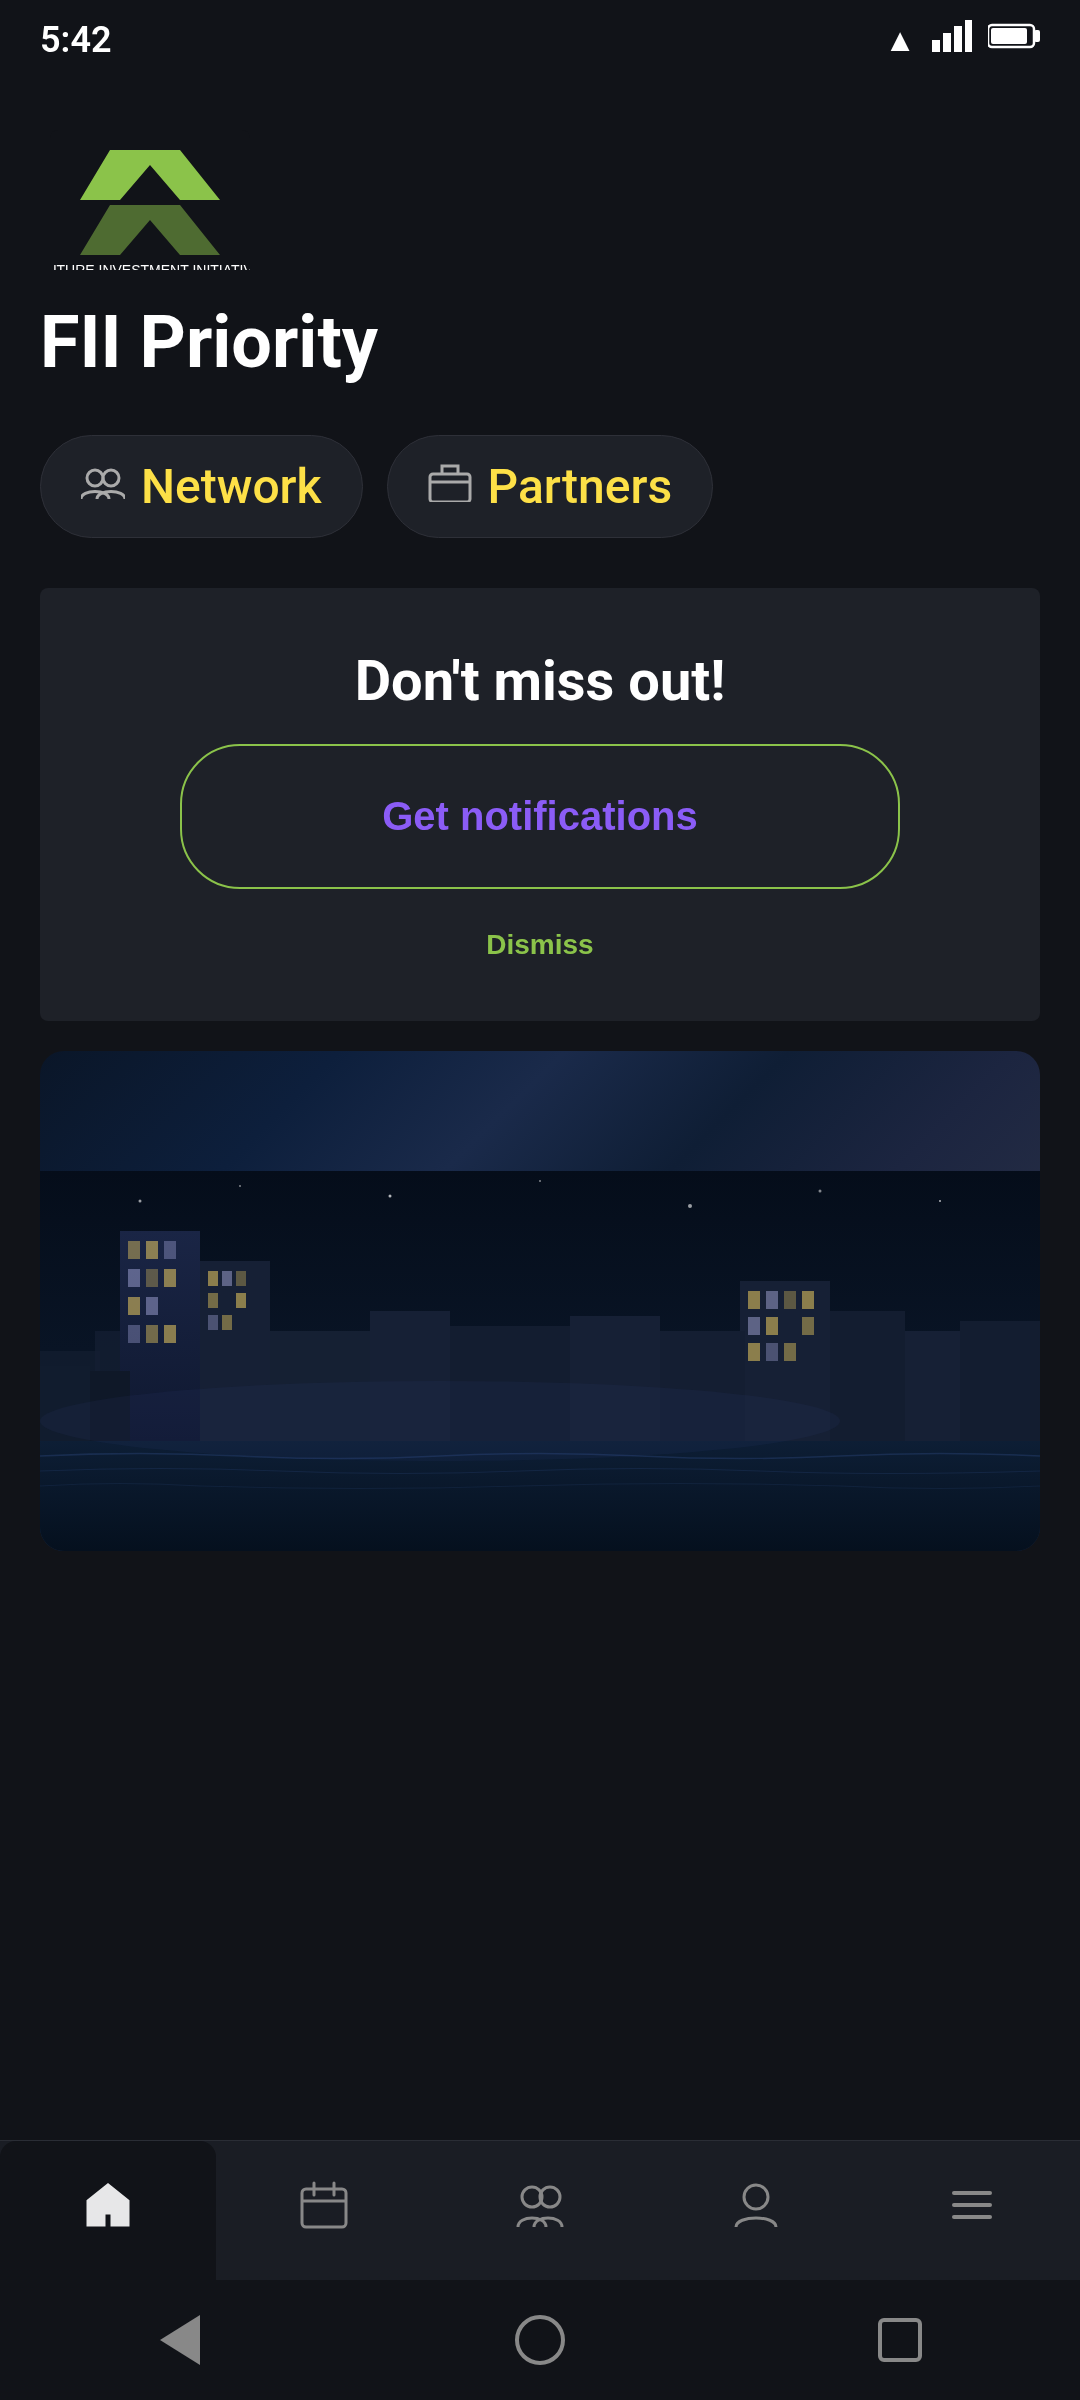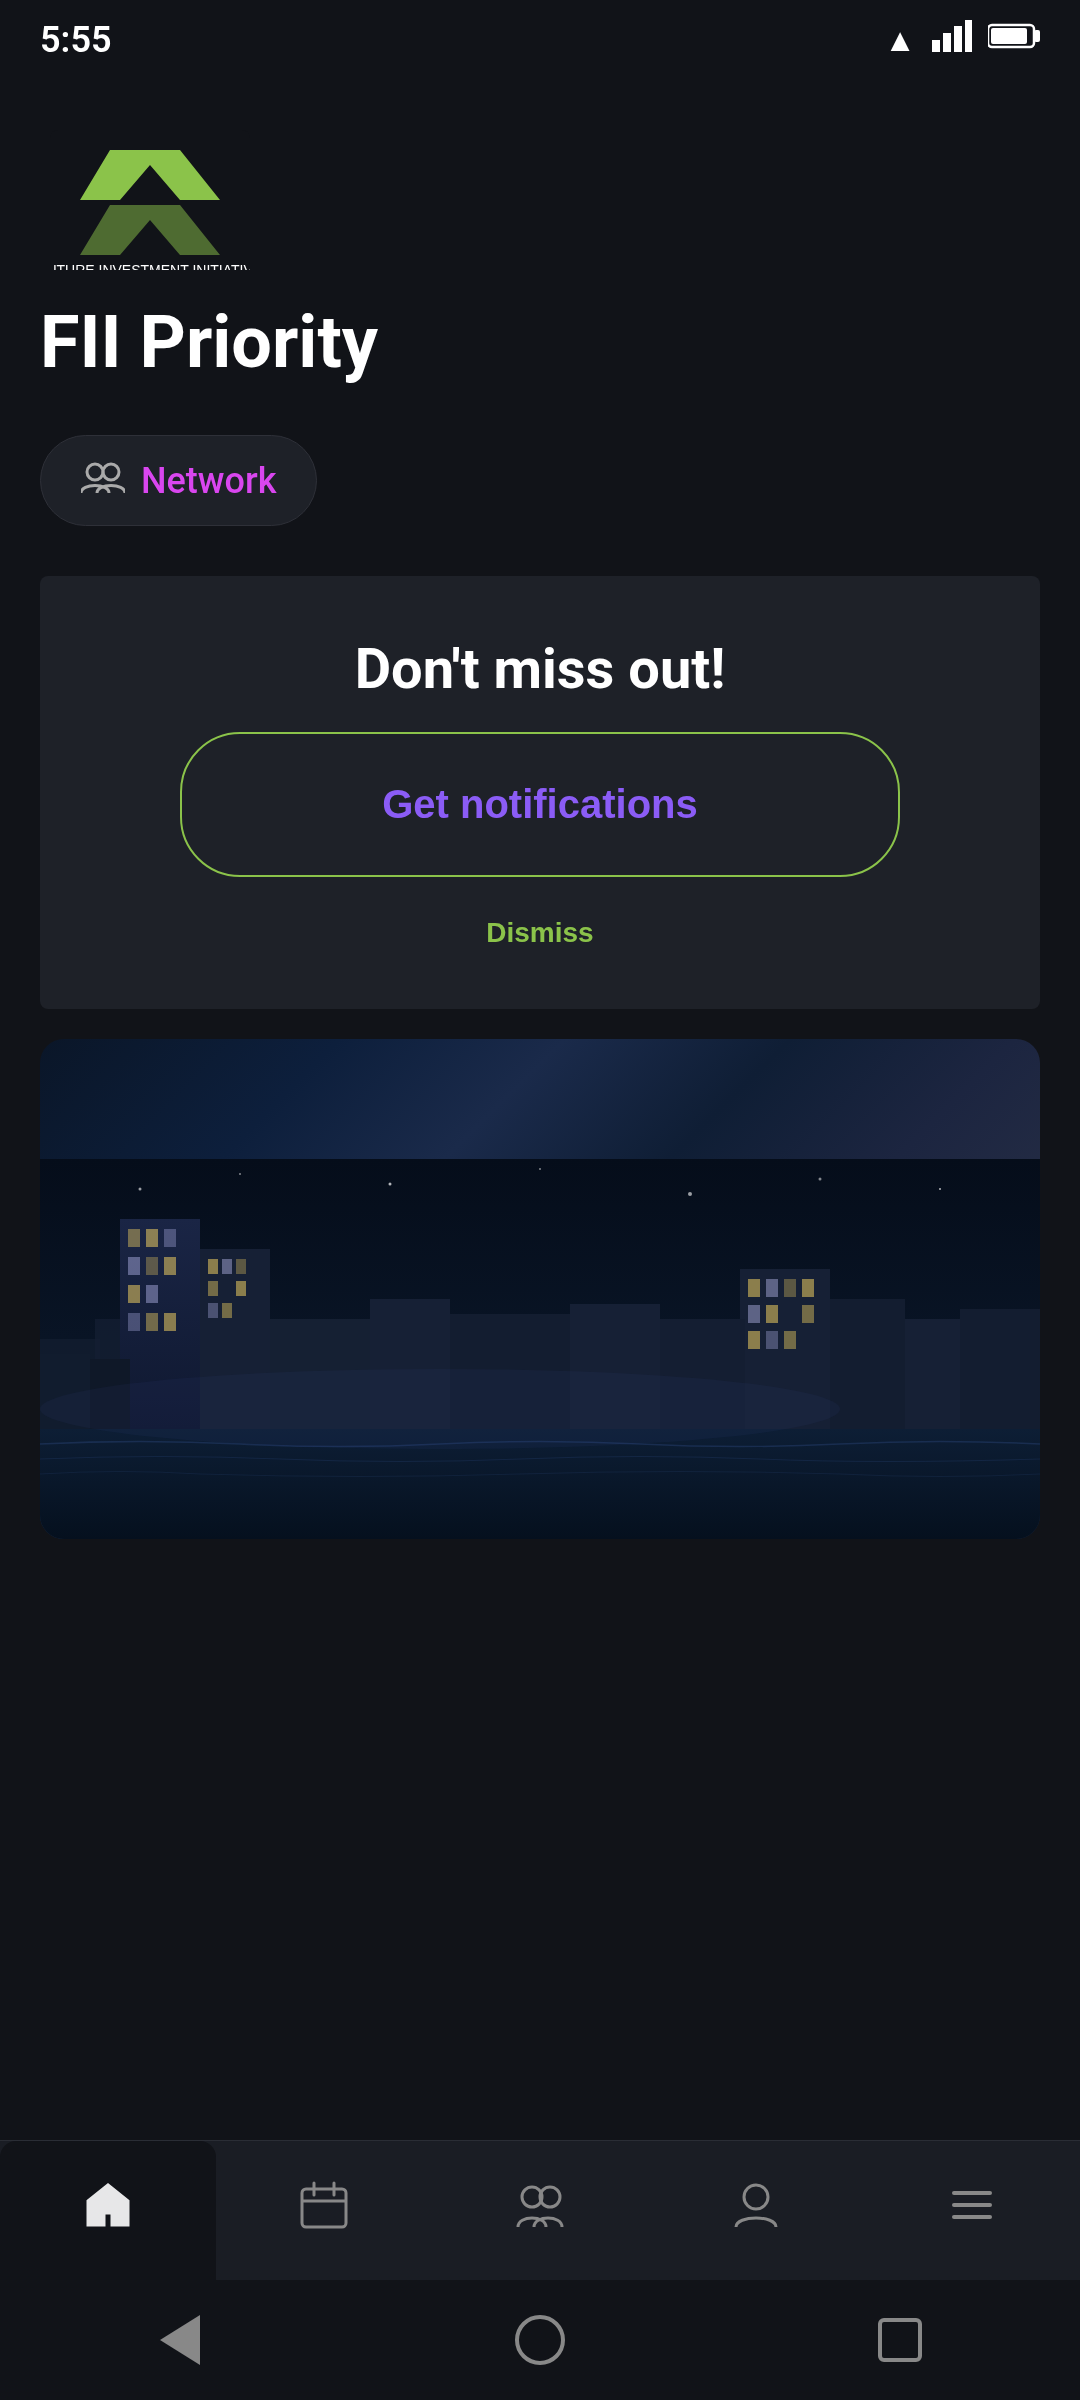--- a/index.html
+++ b/index.html
@@ -87,23 +87,23 @@
       background-color: #1e2128;
       border: 1.5px solid #2e3038;
       cursor: pointer;
       white-space: nowrap;
     }
     .nav-pill-icon {
       font-size: 36px;
       color: #aaaaaa;
     }
     .nav-pill-label {
-      font-size: 36px;
+      font-size: 48px;
       font-weight: 500;
-      color: #d946ef;
+      color: #fde047;
     }
 
     
     .notification-card {
       margin: 20px 40px;
       background-color: #1e2128;
       border-radius: 8px;
       padding: 60px 50px;
       display: flex;
       flex-direction: column;
@@ -256,21 +256,21 @@
       width: 44px;
       height: 44px;
       border: 4px solid #888888;
       border-radius: 6px;
     }
   </style>
 </head>
 <body>
 
 <div class="status-bar">
-  <span class="status-time">5:55</span>
+  <span class="status-time">5:42</span>
   <div class="status-icons">
     <span class="status-icon">▲</span>
     <span class="status-icon">
       <svg width="40" height="32" viewBox="0 0 40 32">
         <rect x="0" y="20" width="8" height="12" fill="white"></rect>
         <rect x="11" y="13" width="8" height="19" fill="white"></rect>
         <rect x="22" y="6" width="8" height="26" fill="white"></rect>
         <rect x="33" y="0" width="7" height="32" fill="white"></rect>
       </svg>
     </span>
@@ -304,20 +304,30 @@
   <div class="nav-pill">
     <span class="nav-pill-icon">
       <svg width="44" height="36" viewBox="0 0 44 36" fill="none">
         <circle cx="14" cy="14" r="8" stroke="#aaaaaa" stroke-width="3"></circle>
         <circle cx="30" cy="14" r="8" stroke="#aaaaaa" stroke-width="3"></circle>
         <path d="M0 35 C0 25 28 25 28 35" stroke="#aaaaaa" stroke-width="3" fill="none"></path>
         <path d="M16 35 C16 25 44 25 44 35" stroke="#aaaaaa" stroke-width="3" fill="none"></path>
       </svg>
     </span>
     <span class="nav-pill-label">Network</span>
+  </div>
+  <div class="nav-pill">
+    <span class="nav-pill-icon">
+      <svg width="44" height="40" viewBox="0 0 44 40" fill="none">
+        <rect x="2" y="12" width="40" height="28" rx="3" stroke="#aaaaaa" stroke-width="3"></rect>
+        <path d="M2 20 L42 20" stroke="#aaaaaa" stroke-width="3"></path>
+        <path d="M14 12 L14 4 L30 4 L30 12" stroke="#aaaaaa" stroke-width="3" fill="none"></path>
+      </svg>
+    </span>
+    <span class="nav-pill-label">Partners</span>
   </div>
 </div>
 
 <div class="notification-card">
   <div class="notification-title">Don't miss out!</div>
   <button class="get-notifications-btn">Get notifications</button>
   <button class="dismiss-btn">Dismiss</button>
 </div>
 
 <div class="city-image">

